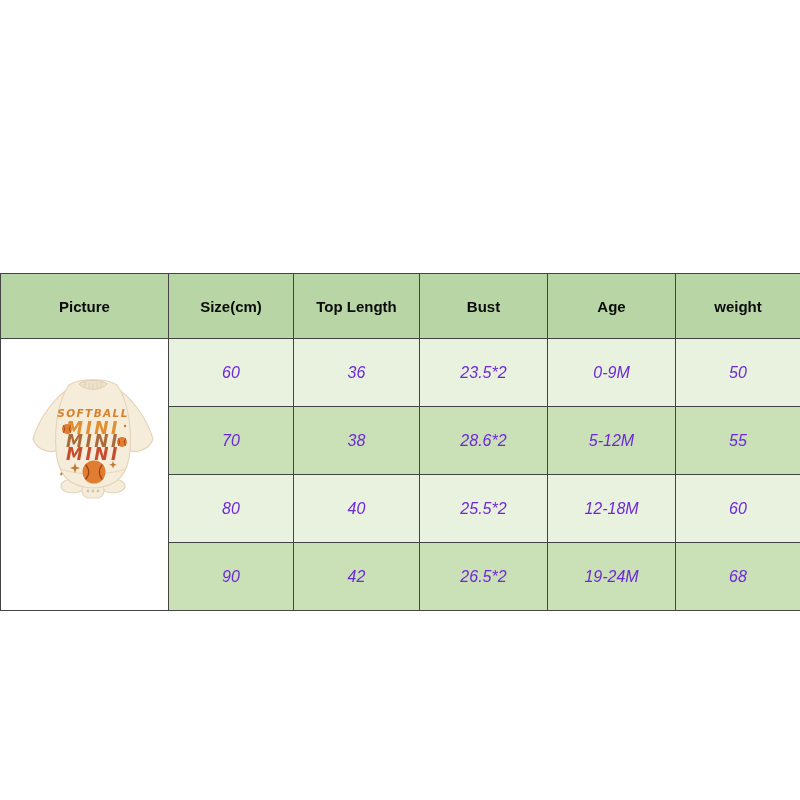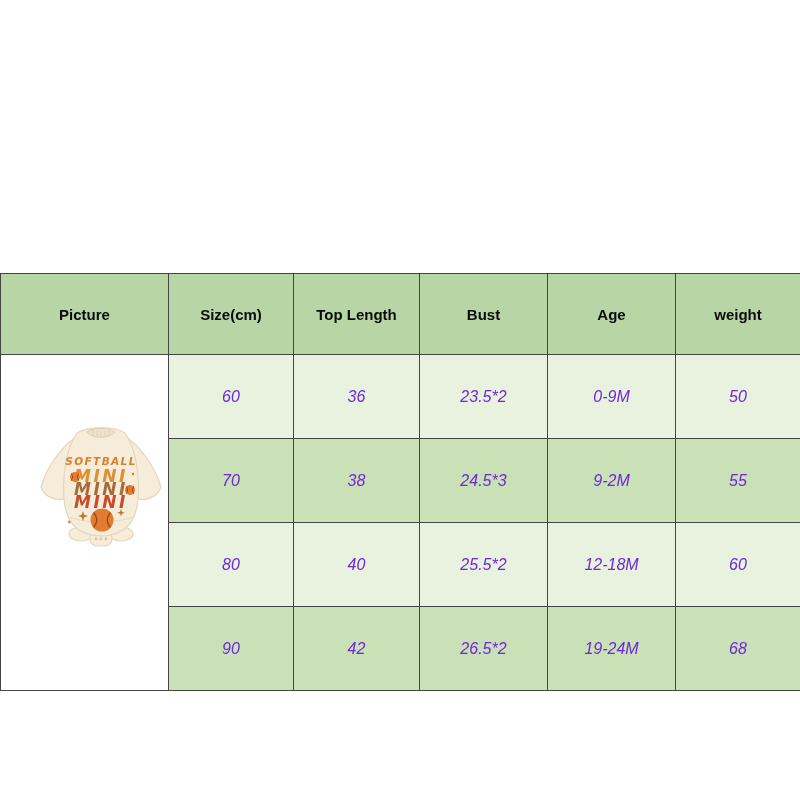--- a/index.html
+++ b/index.html
@@ -19,21 +19,21 @@
     position: absolute;
     top: 273px; left: 0;
     width: 800px;
     border-collapse: collapse;
     table-layout: fixed;
   }
   table.size-chart th, table.size-chart td {
     border: 1.5px solid #444444;
     text-align: center;
     vertical-align: middle;
-    padding: 16px;
+    padding: 8px;
     overflow: hidden;
   }
   table.size-chart thead th {
     height: 48px;
     background: #b8d6a5;
     font-size: 15px;
     font-weight: bold;
     color: #0b0b0b;
   }
   table.size-chart tbody td {
@@ -155,22 +155,22 @@
         </td>
         <td>60</td>
         <td>36</td>
         <td>23.5*2</td>
         <td>0-9M</td>
         <td>50</td>
       </tr>
       <tr class="row-dark">
         <td>70</td>
         <td>38</td>
-        <td>24.5*3</td>
-        <td>9-2M</td>
+        <td>28.6*2</td>
+        <td>5-12M</td>
         <td>55</td>
       </tr>
       <tr class="row-light">
         <td>80</td>
         <td>40</td>
         <td>25.5*2</td>
         <td>12-18M</td>
         <td>60</td>
       </tr>
       <tr class="row-dark">

